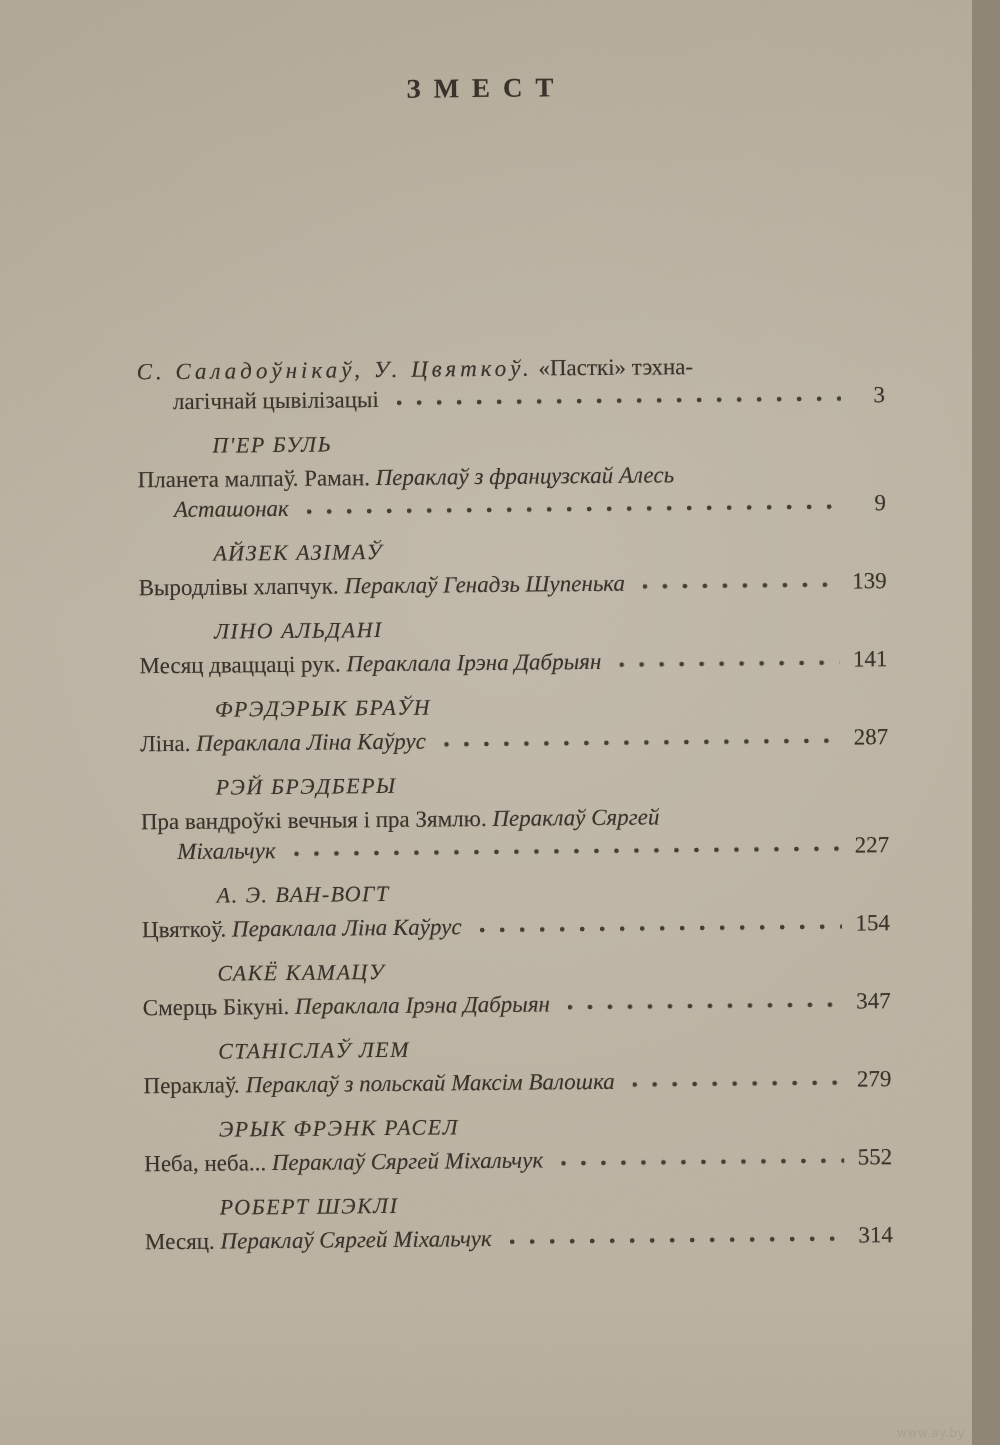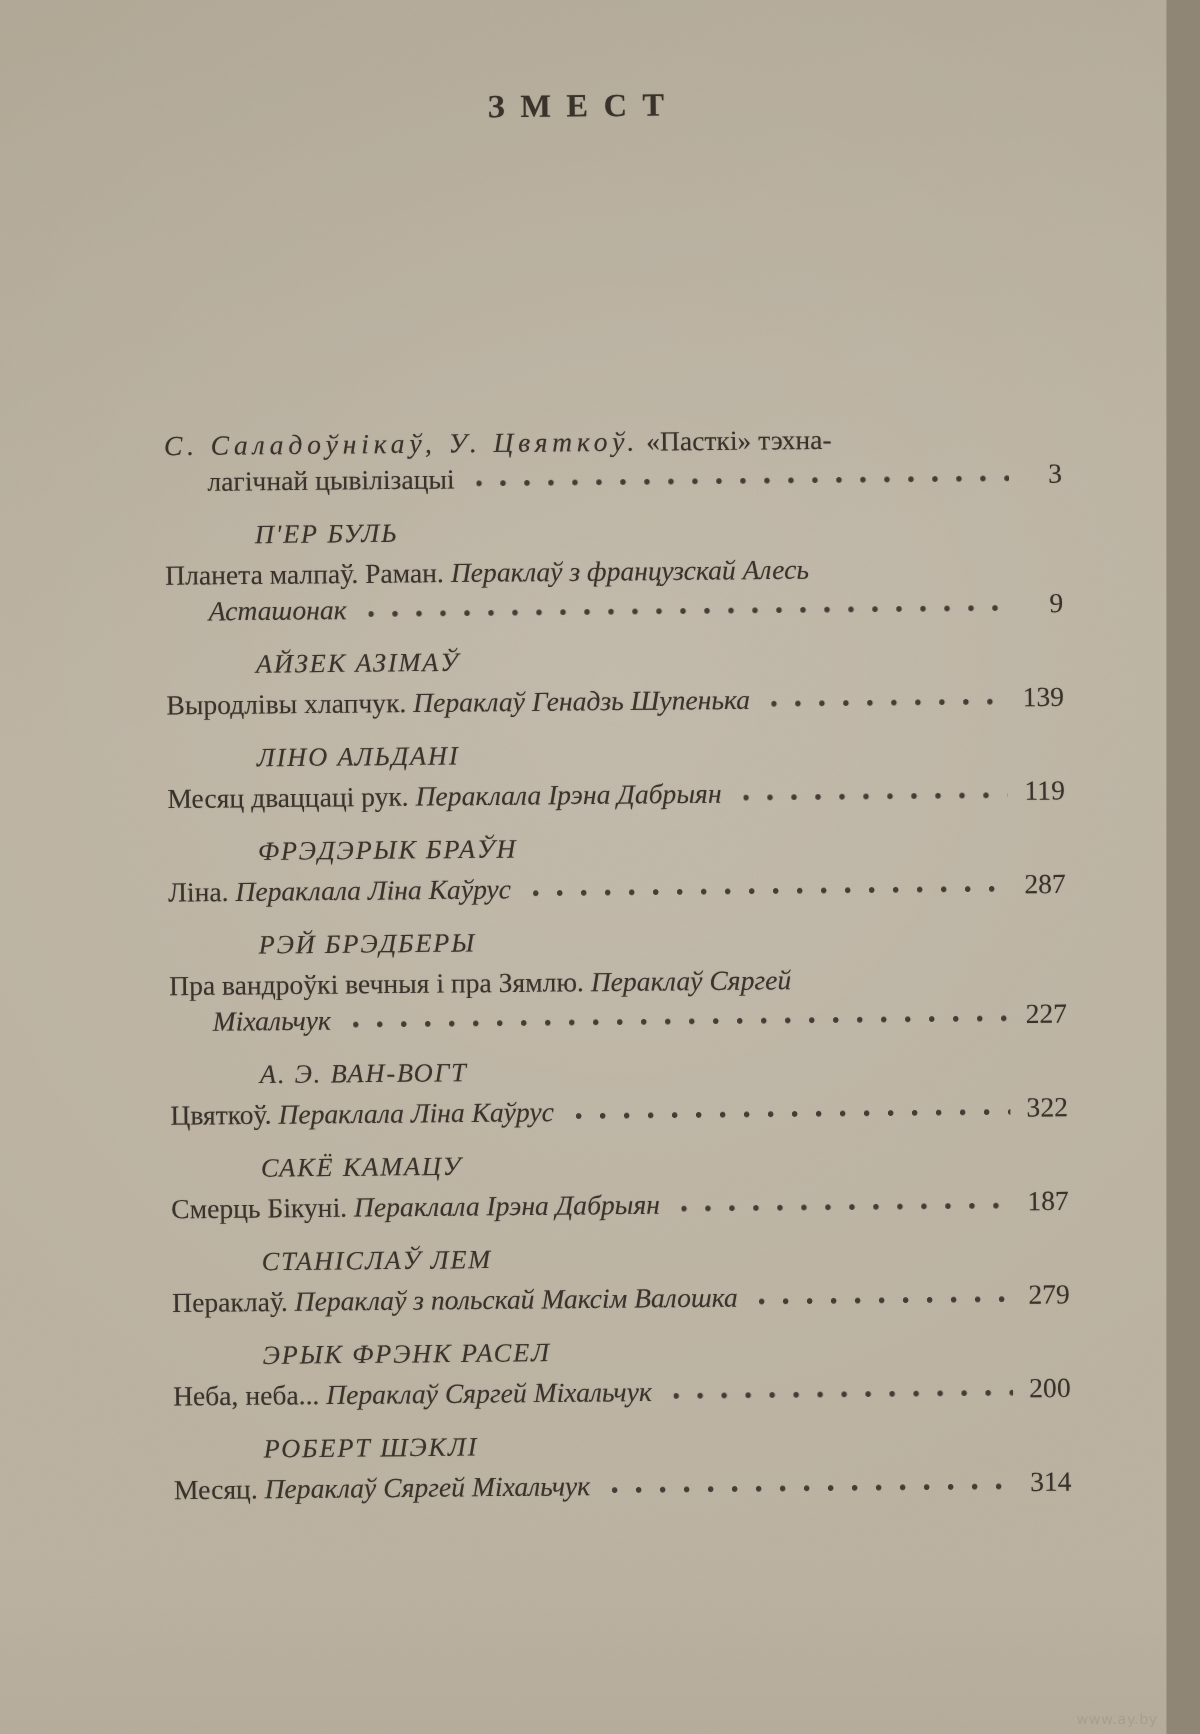--- a/index.html
+++ b/index.html
@@ -140,21 +140,21 @@
             <span class="line-text"><span class="s-roman">Выродлівы хлапчук. </span><span class="s-italic">Пераклаў Генадзь Шупенька</span></span>
             <span class="leader"></span>
             <span class="pagenum">139</span>
           </div>
         </section>
         <section class="entry">
           <div class="entry-header">ЛІНО АЛЬДАНІ</div>
           <div class="entry-line">
             <span class="line-text"><span class="s-roman">Месяц дваццаці рук. </span><span class="s-italic">Пераклала Ірэна Дабрыян</span></span>
             <span class="leader"></span>
-            <span class="pagenum">119</span>
+            <span class="pagenum">141</span>
           </div>
         </section>
         <section class="entry">
           <div class="entry-header">ФРЭДЭРЫК БРАЎН</div>
           <div class="entry-line">
             <span class="line-text"><span class="s-roman">Ліна. </span><span class="s-italic">Пераклала Ліна Каўрус</span></span>
             <span class="leader"></span>
             <span class="pagenum">287</span>
           </div>
         </section>
@@ -167,45 +167,45 @@
             <span class="line-text"><span class="s-italic">Міхальчук</span></span>
             <span class="leader"></span>
             <span class="pagenum">227</span>
           </div>
         </section>
         <section class="entry">
           <div class="entry-header">А. Э. ВАН-ВОГТ</div>
           <div class="entry-line">
             <span class="line-text"><span class="s-roman">Цвяткоў. </span><span class="s-italic">Пераклала Ліна Каўрус</span></span>
             <span class="leader"></span>
-            <span class="pagenum">322</span>
+            <span class="pagenum">154</span>
           </div>
         </section>
         <section class="entry">
           <div class="entry-header">САКЁ КАМАЦУ</div>
           <div class="entry-line">
             <span class="line-text"><span class="s-roman">Смерць Бікуні. </span><span class="s-italic">Пераклала Ірэна Дабрыян</span></span>
             <span class="leader"></span>
-            <span class="pagenum">187</span>
+            <span class="pagenum">347</span>
           </div>
         </section>
         <section class="entry">
           <div class="entry-header">СТАНІСЛАЎ ЛЕМ</div>
           <div class="entry-line">
             <span class="line-text"><span class="s-roman">Пераклаў. </span><span class="s-italic">Пераклаў з польскай Максім Валошка</span></span>
             <span class="leader"></span>
             <span class="pagenum">279</span>
           </div>
         </section>
         <section class="entry">
           <div class="entry-header">ЭРЫК ФРЭНК РАСЕЛ</div>
           <div class="entry-line">
             <span class="line-text"><span class="s-roman">Неба, неба... </span><span class="s-italic">Пераклаў Сяргей Міхальчук</span></span>
             <span class="leader"></span>
-            <span class="pagenum">200</span>
+            <span class="pagenum">552</span>
           </div>
         </section>
         <section class="entry">
           <div class="entry-header">РОБЕРТ ШЭКЛІ</div>
           <div class="entry-line">
             <span class="line-text"><span class="s-roman">Месяц. </span><span class="s-italic">Пераклаў Сяргей Міхальчук</span></span>
             <span class="leader"></span>
             <span class="pagenum">314</span>
           </div>
         </section>

